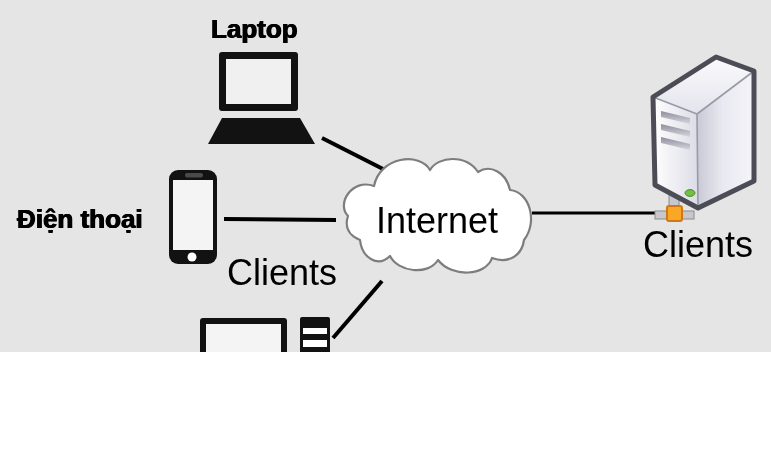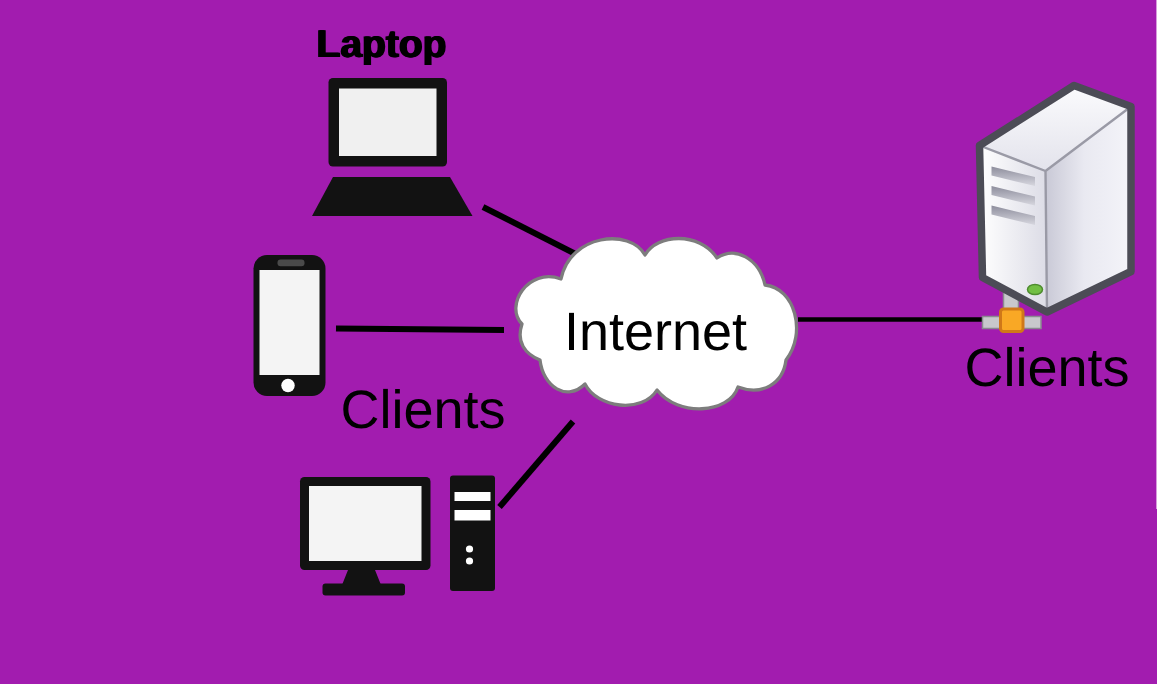--- a/index.html
+++ b/index.html
@@ -1,19 +1,19 @@
 <!DOCTYPE html>
 <html><head>
 <meta charset="utf-8">
 <style>
   html,body{margin:0;padding:0;background:#ffffff;}
   .canvas{
     position:relative;
-    width:771px;height:456px;
-    background:#a21caf;
+    width:771px;height:352px;
+    background:#e5e5e5;
     font-family:"Liberation Sans", sans-serif;
     overflow:hidden;
   }
   .abs{position:absolute;}
   svg{display:block;}
   .lbl{
     position:absolute;
     color:#000;
     white-space:nowrap;
     line-height:1;
@@ -122,17 +122,18 @@
       <polygon points="16,76 45,83 45,89 16,82" fill="url(#gVent)"></polygon>
       <polygon points="16,89 45,96 45,102 16,95" fill="url(#gVent)"></polygon>
     </g>
 
     <ellipse cx="45" cy="145" rx="5" ry="3.4" fill="#72bf44" stroke="#4e8c2f" stroke-width="1"></ellipse>
 
     <polygon points="8,49 71,9 109,23 109,133 53,160 10,137" fill="none" stroke="#4c4c56" stroke-width="5" stroke-linejoin="round"></polygon>
   </svg>
 
   <div class="lbl lbl-b lbl-laptop">Laptop</div>
+  <div class="lbl lbl-b lbl-phone">Điện thoại</div>
   <div class="lbl lbl-r lbl-clients">Clients</div>
   <div class="lbl lbl-r lbl-internet">Internet</div>
   <div class="lbl lbl-r lbl-server">Clients</div>
 
 </div>
 
 </body></html>

